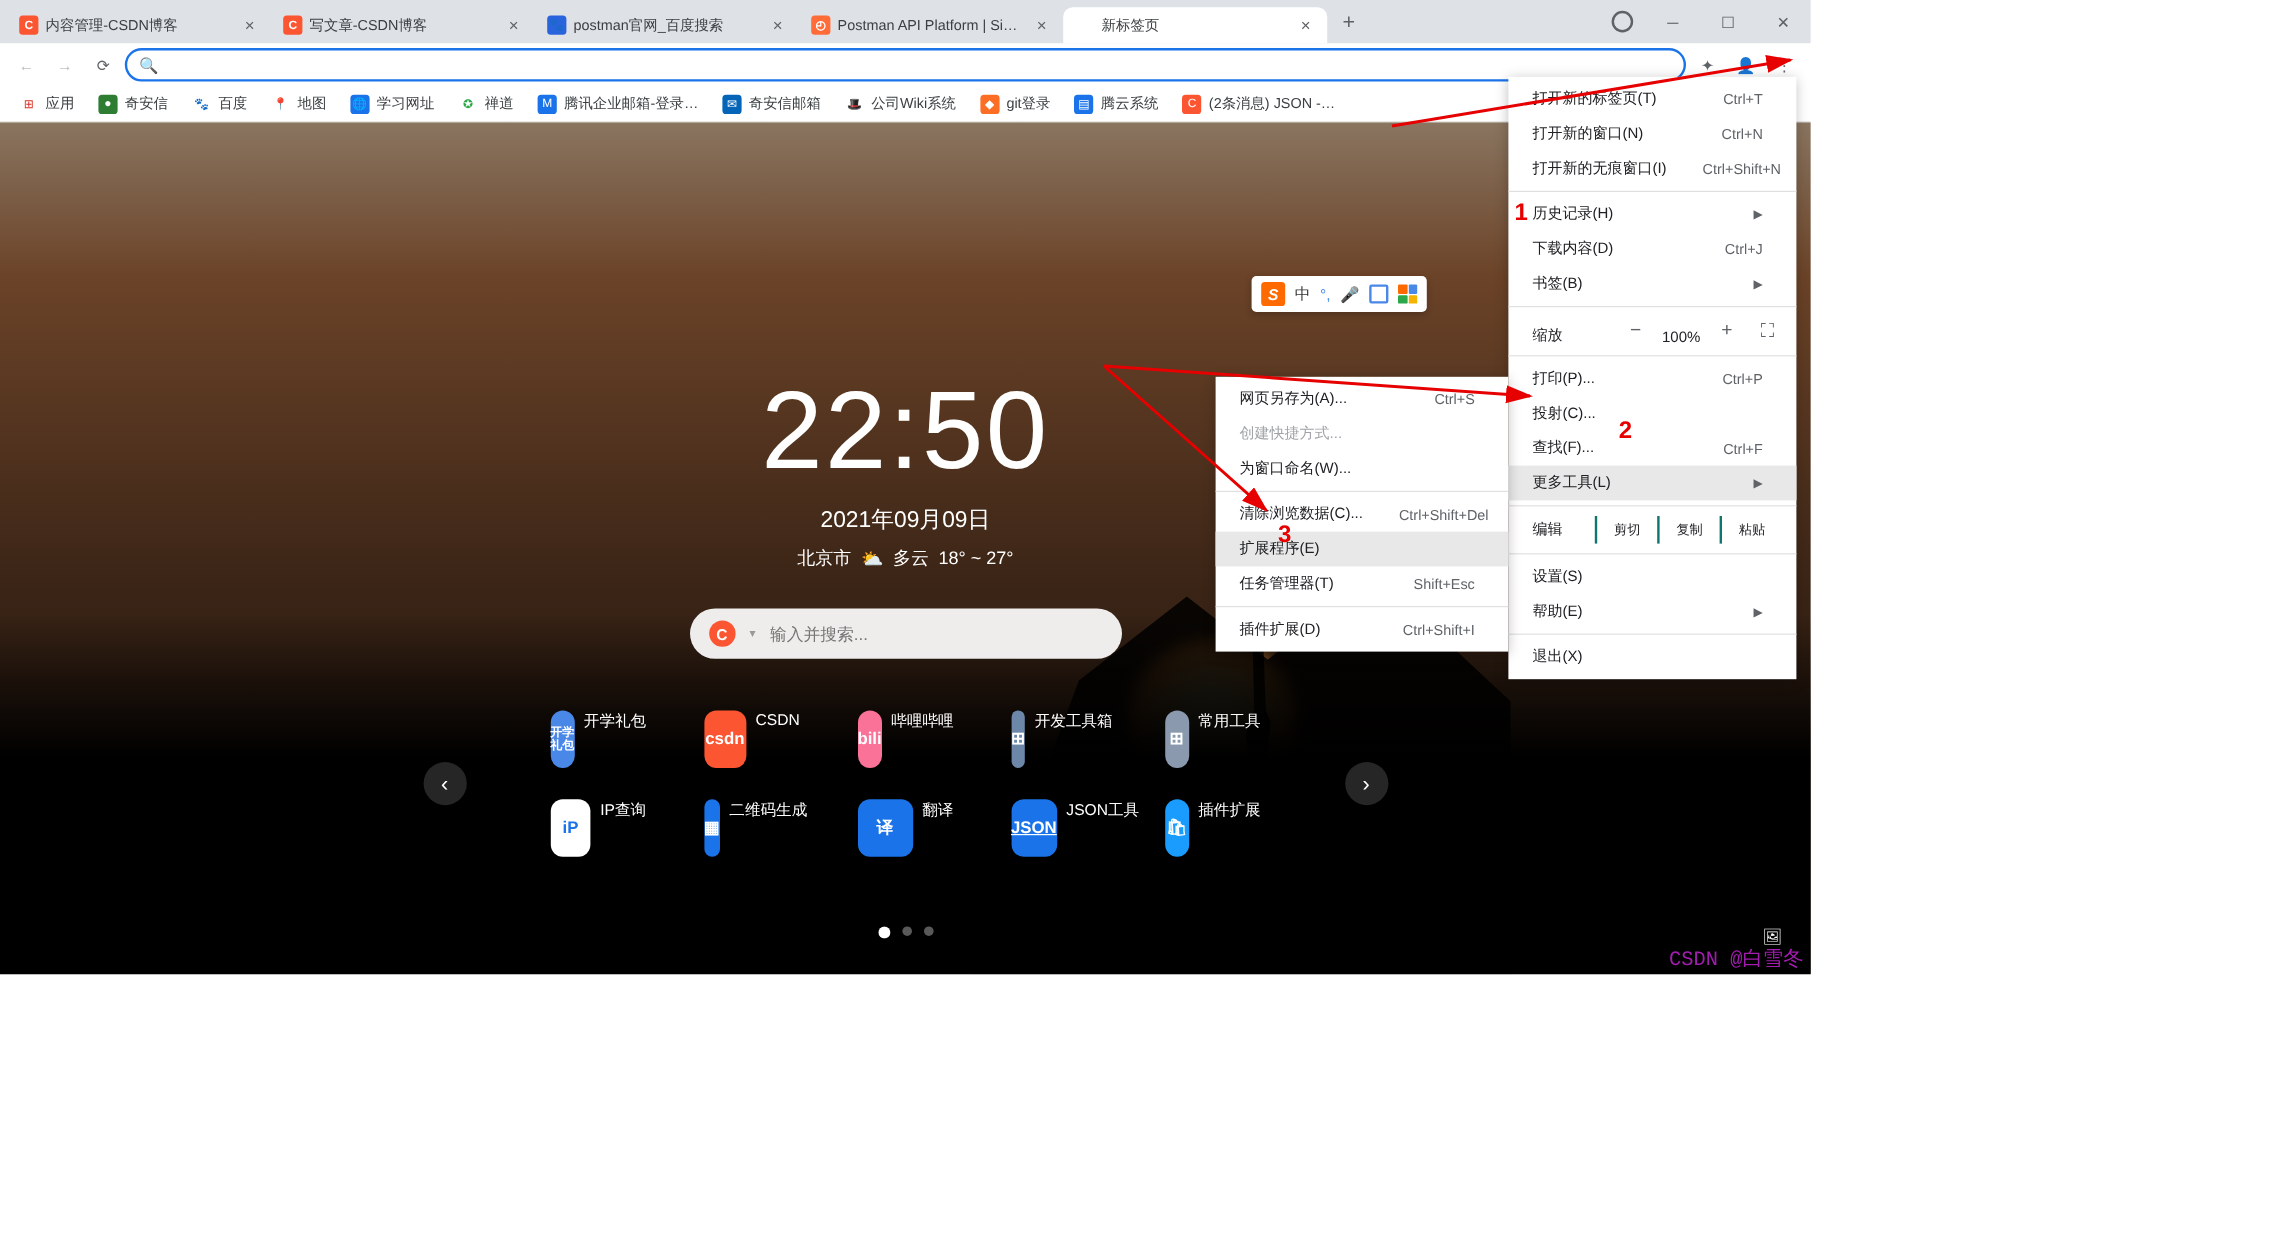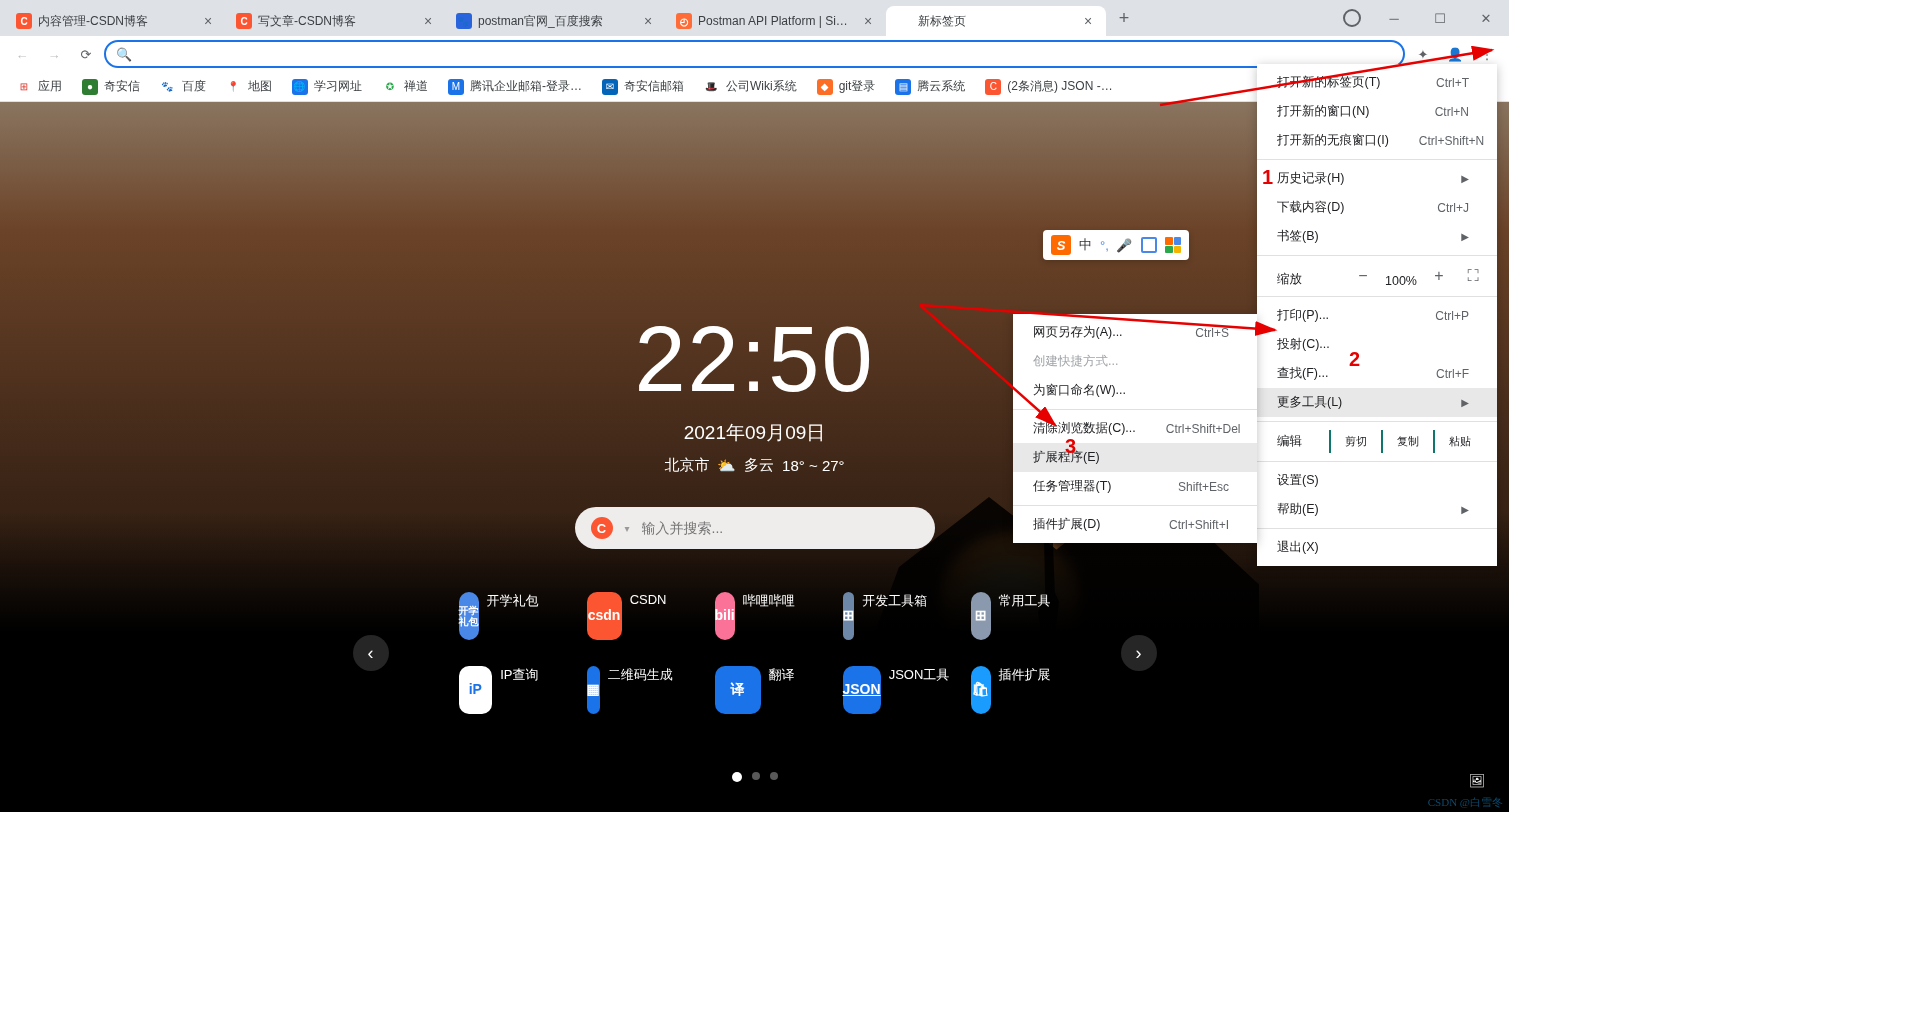--- a/index.html
+++ b/index.html
@@ -78,21 +78,21 @@
 .menu .edit-row { display: flex; align-items: center; padding: 4px 12px 4px 20px; gap: 0; }
 .menu .edit-row .elbl { margin-right: auto; }
 .menu .edit-row .ebtn { padding: 4px 14px; border-left: 2px solid #0f766e; cursor: pointer; font-size: 11px; }
 #main-menu { right: 12px; top: 64px; width: 240px; }
 #sub-menu { right: 252px; top: 314px; width: 244px; }
 
 
 .arrow-svg { position: absolute; pointer-events: none; z-index: 200; }
 .anno { position: absolute; color: #e60000; font-size: 20px; font-weight: bold; font-family: Arial; z-index: 201; pointer-events: none; }
 
-.watermark { position: absolute; right: 6px; bottom: 2px; font-size: 11px; color: #0c4a6e; font-family: Liberation Serif, serif; z-index: 210; }
+.watermark { position: absolute; right: 6px; bottom: 2px; font-size: 17px; color: #a21caf; font-family: Liberation Mono, monospace; z-index: 210; }
 .img-icon { position:absolute; right:16px; bottom:16px; width:32px;height:32px;border-radius:50%;background:rgba(0,0,0,.45);display:flex;align-items:center;justify-content:center;color:#fff;z-index:6;cursor:pointer; }
 </style>
 </head>
 <body>
 
 <div class="tab-strip">
   <div id="tabs-container" style="display:flex;">
       <div class="tab">
         <span class="favicon" style="background:#fc5531;">C</span>
     <span class="title">内容管理-CSDN博客</span>

